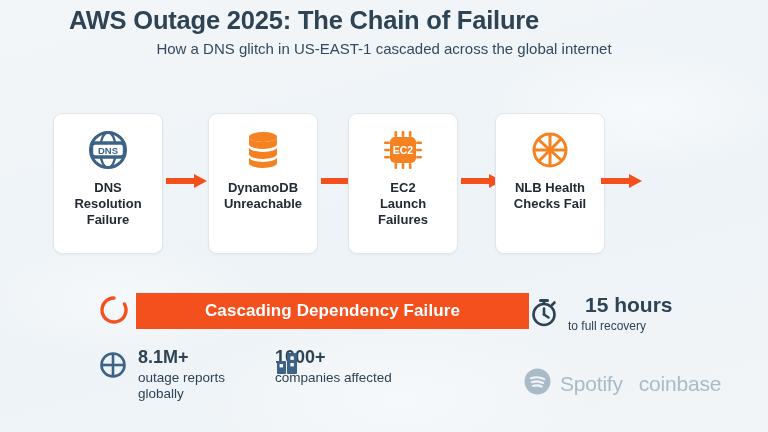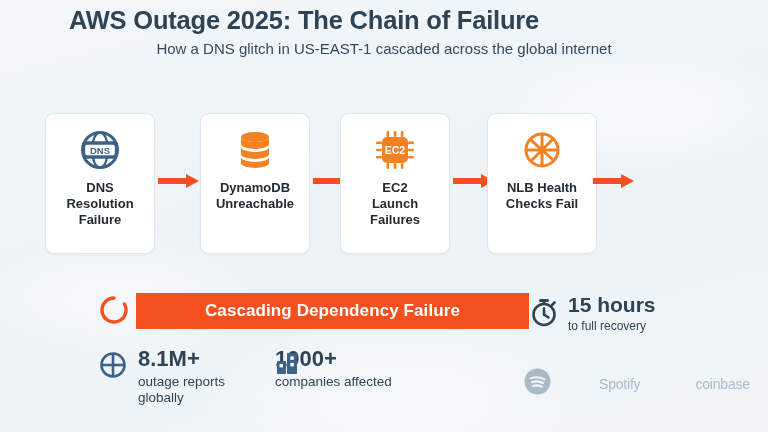--- a/index.html
+++ b/index.html
@@ -29,21 +29,21 @@
     color: #2e4354;
   }
   #subtitle {
     position: absolute; left: 0; top: 40px; width: 768px;
     text-align: center;
     font-size: 15px; font-weight: normal;
     color: #34495e;
   }
 
   
-  #chain { position: absolute; left: 0; top: 113px; width: 624px; height: 142px; }
+  #chain { position: absolute; left: 8px; top: 113px; width: 624px; height: 142px; }
   .card {
     position: absolute; top: 0;
     width: 110px; height: 141px;
     background: #ffffff;
     border: 1px solid #dfe7ec;
     border-radius: 9px;
     box-shadow: 0 1px 2px rgba(44,62,80,0.05);
     display: flex; flex-direction: column; align-items: center;
   }
   .card .ico { margin-top: 13px; height: 46px; display:flex; align-items:center; justify-content:center;}
@@ -61,35 +61,35 @@
     position: absolute; left: 136px; top: 293px;
     width: 393px; height: 36px;
     background: #f4501e;
     display: flex; align-items: center; justify-content: center;
   }
   #banner-text { color: #ffffff; font-size: 17px; font-weight: bold; letter-spacing: 0.1px; }
 
   
   .stat { position: absolute; }
   .stat .sico { position: absolute; left: 0; top: 2px; }
-  .stat .big { font-size: 22px; font-weight: bold; color: #2e4354; line-height: 1; }
+  .stat .big { font-size: 18px; font-weight: bold; color: #2e4354; line-height: 1; }
   .stat .small { font-size: 13.5px; color: #2e4354; line-height: 1.22; white-space: pre-line; margin-top: 4px;}
   #stat-reports { left: 98px; top: 348px; }
   #stat-reports .body { margin-left: 40px; }
   #stat-companies { left: 275px; top: 348px; }
   #stat-companies .body { }
   #stat-recovery { left: 528px; top: 294px; }
   #stat-recovery .body { margin-left: 40px; }
-  #stat-recovery .big { font-size: 21px; }
+  #stat-recovery .big { font-size: 21px; margin-left: 17px; }
   #stat-recovery .small { font-size: 12px; }
 
   
   #logos { position: absolute; left: 524px; top: 368px; display: flex; align-items: center; gap: 16px; }
   #logo-spotify { display: flex; align-items: center; gap: 9px; }
-  .logo-word { font-size: 14px; color: #a9bbc7; letter-spacing: -0.2px; margin-left: 39px; }
+  .logo-word { font-size: 21px; color: #a9bbc7; letter-spacing: -0.2px; }
 </style>
 </head>
 <body>
 
 <div id="stage">
 
   <div id="title">AWS Outage 2025: The Chain of Failure</div>
   <div id="subtitle">How a DNS glitch in US-EAST-1 cascaded across the global internet</div>
 
   <div id="chain">

